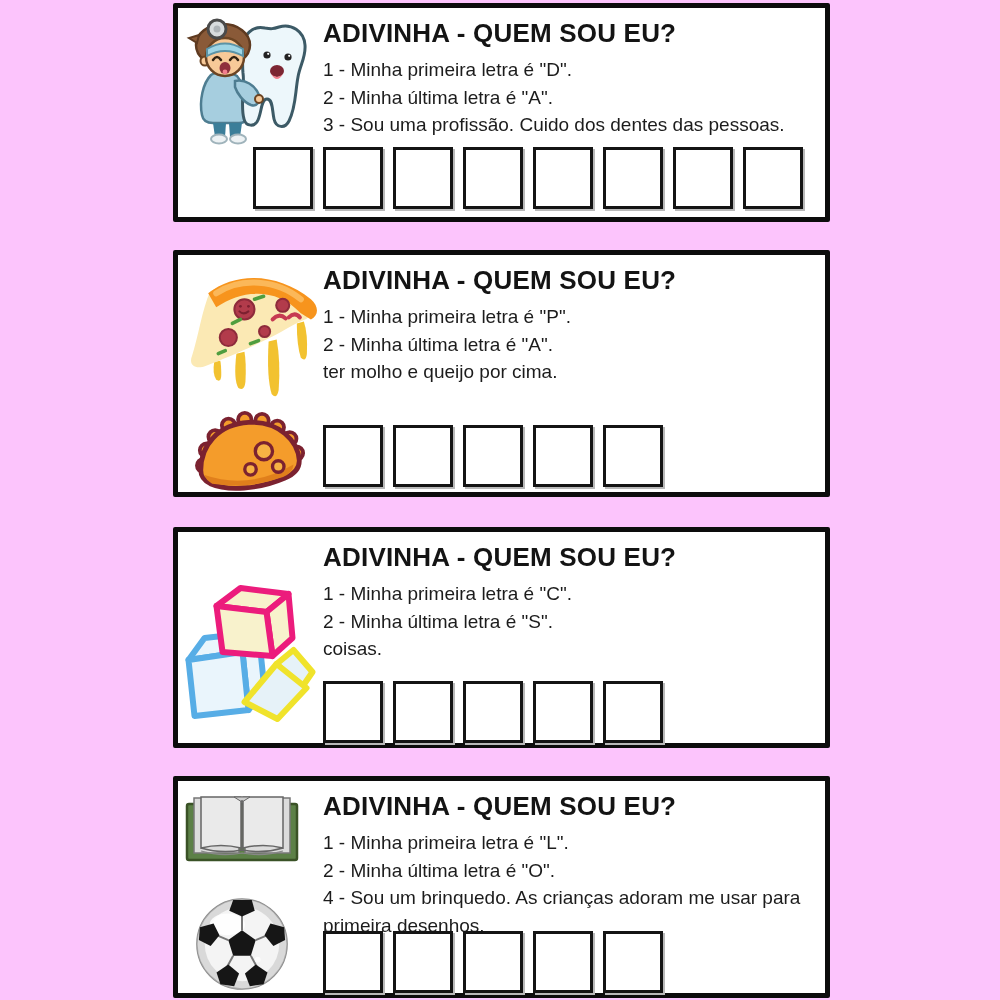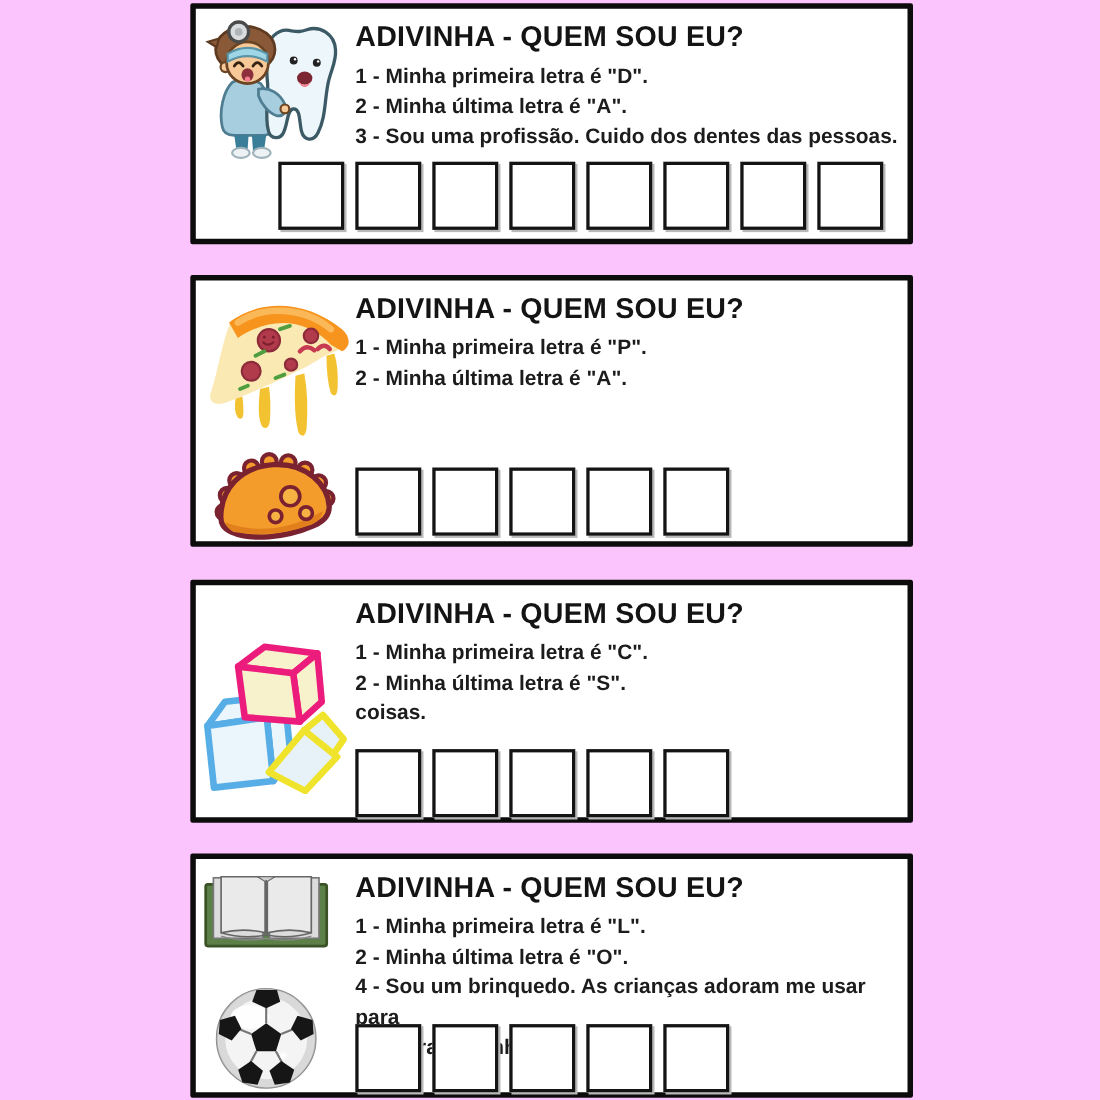--- a/index.html
+++ b/index.html
@@ -14,21 +14,21 @@
   }
   #card-1{top:3px;height:219px;}
   #card-2{top:250px;height:247px;}
   #card-3{top:527px;height:221px;}
   #card-4{top:776px;height:222px;}
   .content{position:absolute;left:145px;top:6px;width:505px;}
   .title{
     font-size:26px;font-weight:700;color:#141414;margin:4px 0 7px 0;
     line-height:31px;letter-spacing:0.2px;
   }
-  .clue{font-size:19px;color:#1c1c1c;margin:0;line-height:27.6px;font-weight:bold;}
+  .clue{font-size:19px;color:#1c1c1c;margin:0;line-height:27.6px;}
   .boxes{position:absolute;display:flex;gap:10px;}
   #card-1 .boxes{left:75px;top:139px;}
   #card-2 .boxes{left:145px;top:170px;}
   #card-3 .boxes{left:145px;top:149px;}
   #card-4 .boxes{left:145px;top:150px;}
   .letter-box{
     width:54px;height:56px;background:#fff;border:3px solid #141414;
     box-shadow:2px 2px 0 #b9b9b9;
   }
   .illus{position:absolute;}
@@ -132,20 +132,21 @@
     <g fill="#F7B244" stroke="#7B2230" stroke-width="3.5">
       <circle cx="76" cy="42" r="9"></circle>
         <circle cx="62" cy="61" r="6"></circle>
         <circle cx="91" cy="58" r="6"></circle>
     </g>
   </svg>
   <div class="content">
     <h2 class="title">ADIVINHA - QUEM SOU EU?</h2>
     <p class="clue">1 - Minha primeira letra é "P".</p>
     <p class="clue">2 - Minha última letra é "A".</p>
+    <p class="clue">ter molho e queijo por cima.</p>
   </div>
   <div class="boxes">
       <div class="letter-box"></div>
       <div class="letter-box"></div>
       <div class="letter-box"></div>
       <div class="letter-box"></div>
       <div class="letter-box"></div>
     </div>
 </section>
 

